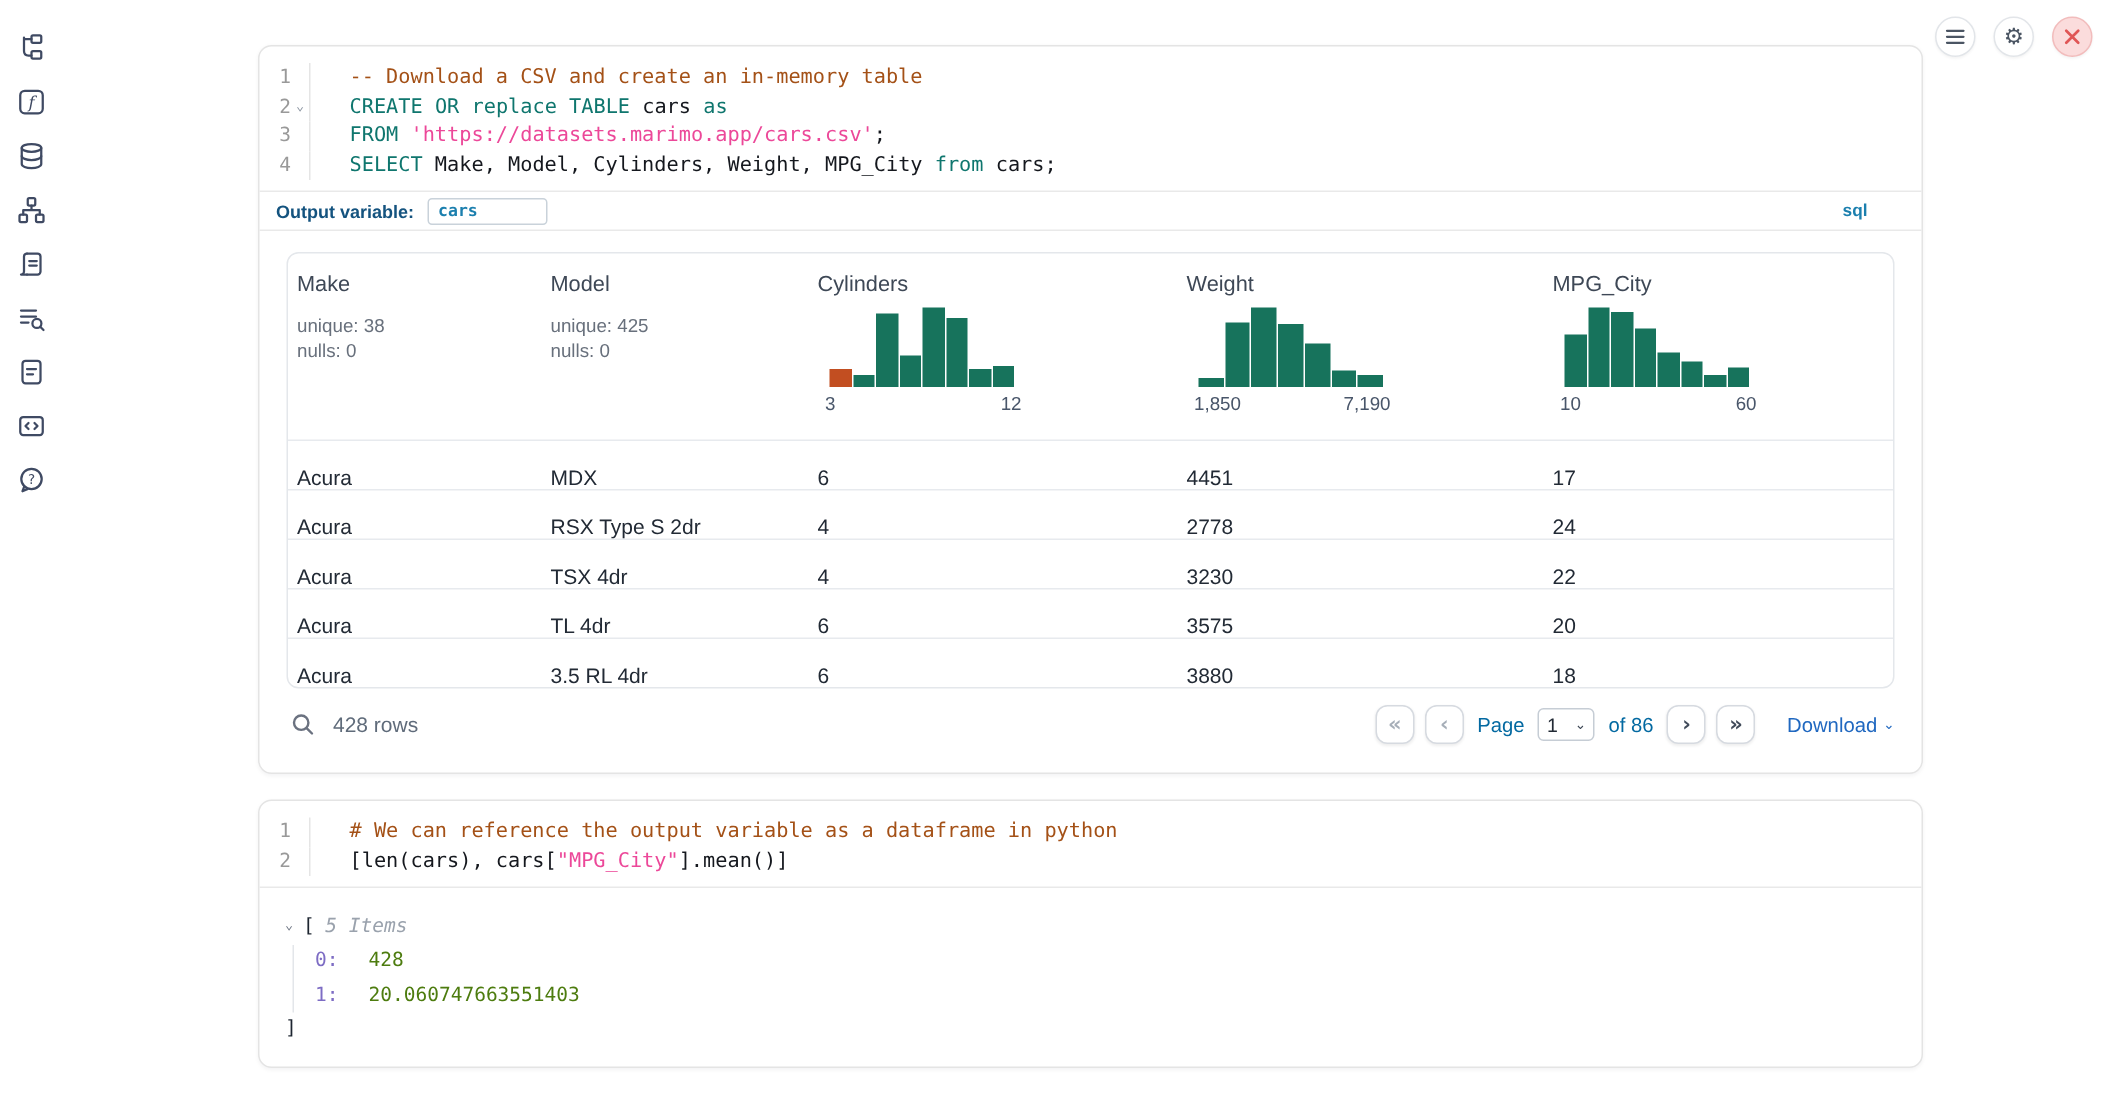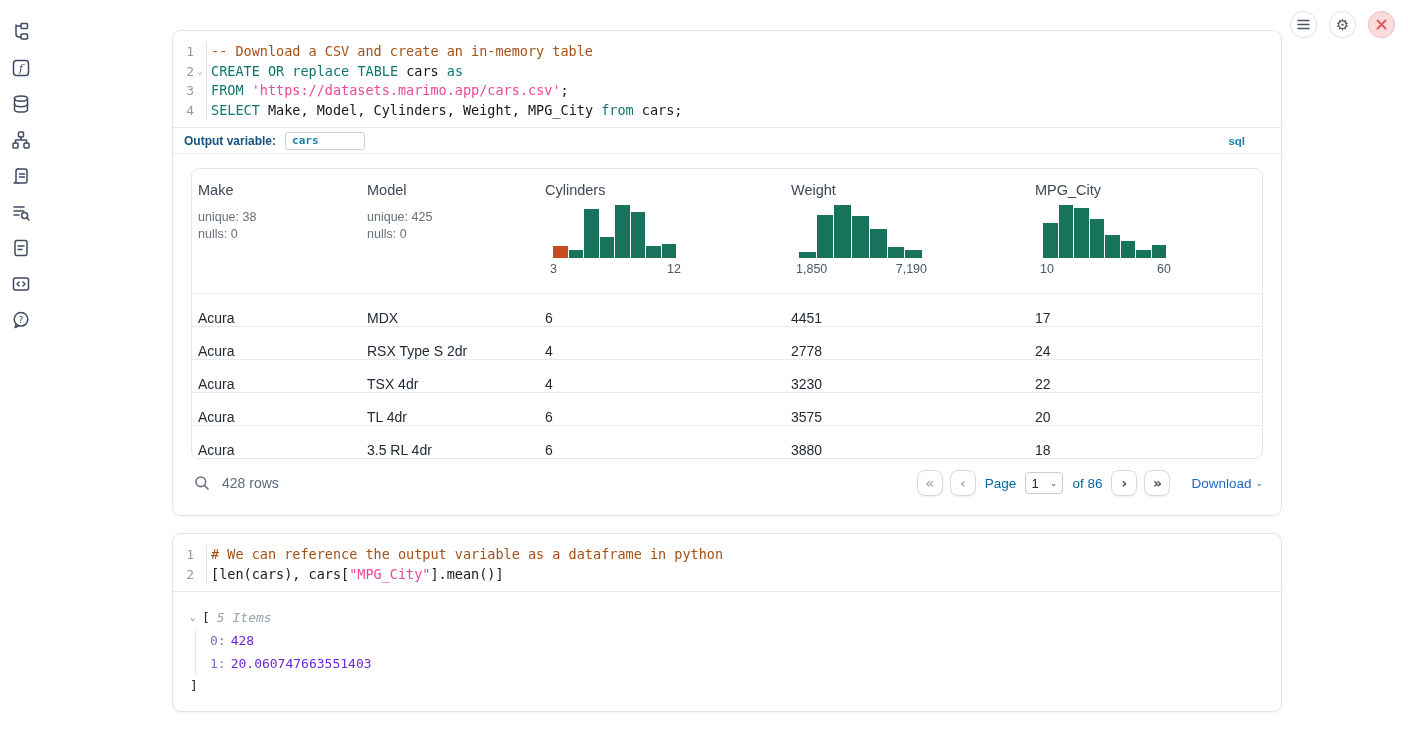--- a/index.html
+++ b/index.html
@@ -29,21 +29,21 @@
   .cell { position:absolute; left:172px; width:1110px; background:#fff;
     border:1px solid #e4e4e4; border-radius:9px; box-shadow:0 1px 3px rgba(20,25,40,.05); }
   #cell1 { top:30px; height:486px; }
   #cell2 { top:533px; height:179px; }
 
   .editor { padding:11px 0 7px; }
   #cell2 .editor { border-bottom:1px solid #e9e9e9; }
   .code-line { display:flex; line-height:19.6px; font-family:"DejaVu Sans Mono", monospace; font-size:13.5px; }
   .ln { width:21px; flex:none; text-align:right; color:#999; font-size:13px; }
   .fold { width:12px; flex:none; text-align:center; color:#8a93a0; font-size:9px; line-height:19.6px; }
-  .code-text { border-left:1px solid #e5e5e5; padding-left:4px; white-space:pre; color:#15181e; }
+  .code-text { border-left:1px solid #e5e5e5; padding-left:26px; white-space:pre; color:#15181e; }
   .tok-kw  { color:#0f766e; }
   .tok-com { color:#a45117; }
   .tok-str { color:#ec4899; }
   .tok-pl  { color:#15181e; }
 
   
   .outvar { height:27px; border-top:1px solid #e9e9e9; border-bottom:1px solid #e9e9e9;
     display:flex; align-items:center; padding:0 36px 0 11px; gap:9px; }
   .outvar-label { font-size:12px; font-weight:bold; color:#14537f; }
   .outvar-input { width:80px; height:18px; border:1px solid #c9d2da; border-radius:3px;
@@ -88,21 +88,21 @@
 
   
   .tree { padding:15px 0 0 17px; font-family:"DejaVu Sans Mono", monospace; font-size:13px; color:#1d2530; }
   .tree-head { display:flex; align-items:center; line-height:21px; }
   .tree-chevron { width:12px; font-size:9px; color:#6b7280; cursor:pointer; }
   .tree-bracket { color:#1d2530; }
   .tree-items-label { color:#9aa2ad; font-style:italic; margin-left:7px; }
   .tree-body { border-left:1px solid #e3e6ea; margin-left:5px; padding-left:14px; margin-top:2px; }
   .tree-row { line-height:22.5px; }
   .tree-key { color:#7d6cc4; }
-  .tree-val { color:#6d28d9; margin-left:5px; }
+  .tree-val { color:#4d7c0f; margin-left:20px; }
   .tree-close { line-height:21px; }
 </style>
 </head>
 <body>
 
 <aside class="sidebar">
   <div class="side-btn">
     <svg width="20" height="20" viewBox="0 0 20 20">
         <path d="M5 3v9q0 3 3 3h2M5 4h5"></path>
         <rect x="10" y="1.5" width="6.5" height="5" rx="1"></rect>

